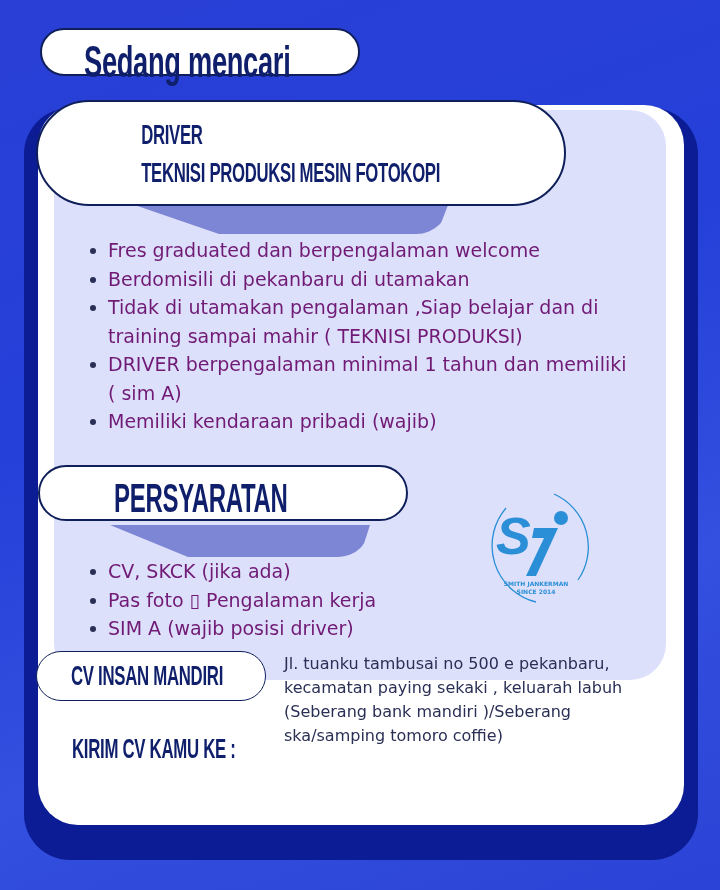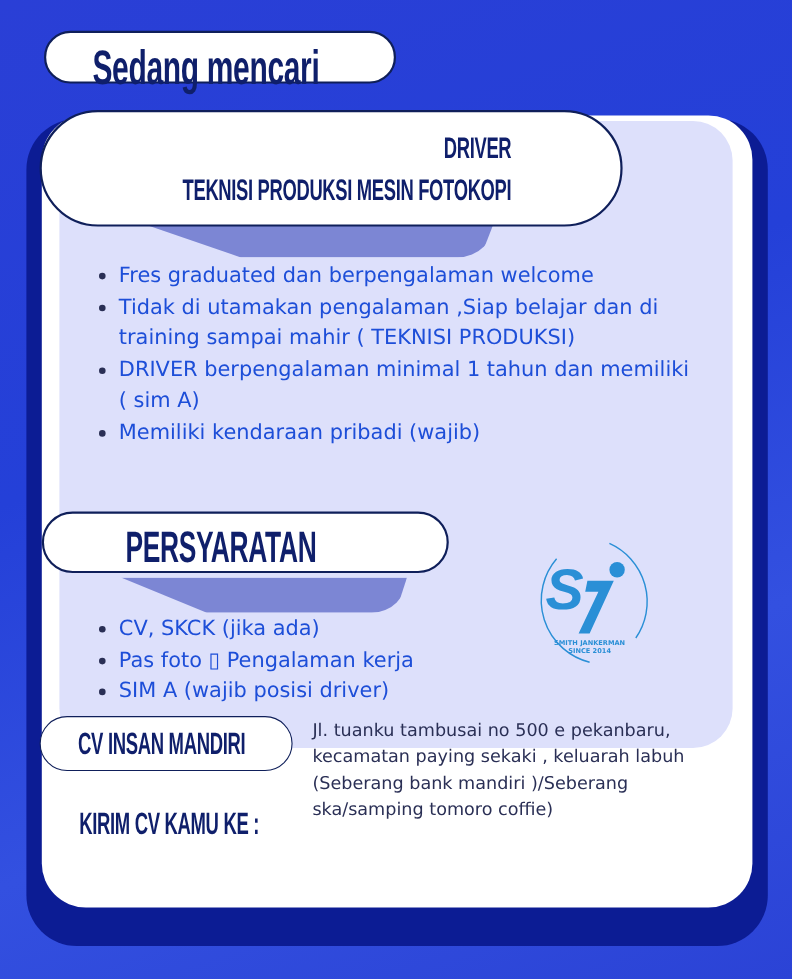--- a/index.html
+++ b/index.html
@@ -35,26 +35,26 @@
     position:absolute; background:#7c86d4;
     clip-path: polygon(0 0, 100% 0, 96% 100%, 30% 100%);
     border-radius: 0 0 40px 0;
   }
   .title-pill { left:40px; top:28px; width:320px; height:48px; }
   .title-text {
     position:absolute; left:42px; top:6px; font-size:44px; line-height:52px;
     transform: scaleX(0.62); white-space:nowrap;
   }
   .jobs-pill { left:36px; top:100px; width:530px; height:106px; }
-  .jobs-text { position:absolute; left:4px; right:0; top:14px; text-align:right; }
+  .jobs-text { position:absolute; left:4px; right:0; top:14px; text-align:left; }
   .jobs-line {
     display:block; font-size:27px; line-height:38px; white-space:nowrap;
     transform: scaleX(0.62); transform-origin:center center;
   }
-  ul.list { position:absolute; margin:0; padding:0; list-style:none; color:#1d4ed8; }
+  ul.list { position:absolute; margin:0; padding:0; list-style:none; color:#701a75; }
   ul.list li { position:relative; padding-left:20px; font-size:19px; line-height:28.5px; }
   ul.list li::before {
     content:""; position:absolute; left:2px; top:12px; width:6px; height:6px;
     border-radius:50%; background:#2a2f55;
   }
   .req-pill { left:38px; top:465px; width:370px; height:56px; }
   .req-text {
     position:absolute; left:74px; top:6px; font-size:40px; line-height:50px;
     transform: scaleX(0.6); white-space:nowrap;
   }
@@ -88,20 +88,21 @@
 <div class="pill-shadow" style="left:120px; top:200px; width:330px; height:34px;"></div>
 <div class="pill jobs-pill">
   <div class="jobs-text">
     <span class="condensed jobs-line">DRIVER</span>
     <span class="condensed jobs-line">TEKNISI PRODUKSI MESIN FOTOKOPI</span>
   </div>
 </div>
 
 <ul class="list" style="left:88px; top:236px; width:540px;">
   <li>Fres graduated dan berpengalaman welcome</li>
+  <li>Berdomisili di pekanbaru di utamakan</li>
   <li>Tidak di utamakan pengalaman ,Siap belajar dan di training sampai mahir    ( TEKNISI PRODUKSI)</li>
   <li>DRIVER berpengalaman minimal 1 tahun dan memiliki ( sim A)</li>
   <li>Memiliki kendaraan pribadi (wajib)</li>
 </ul>
 
 <div class="pill-shadow" style="left:110px; top:525px; width:260px; height:32px;"></div>
 <div class="pill req-pill">
   <span class="condensed req-text">PERSYARATAN</span>
 </div>
 

